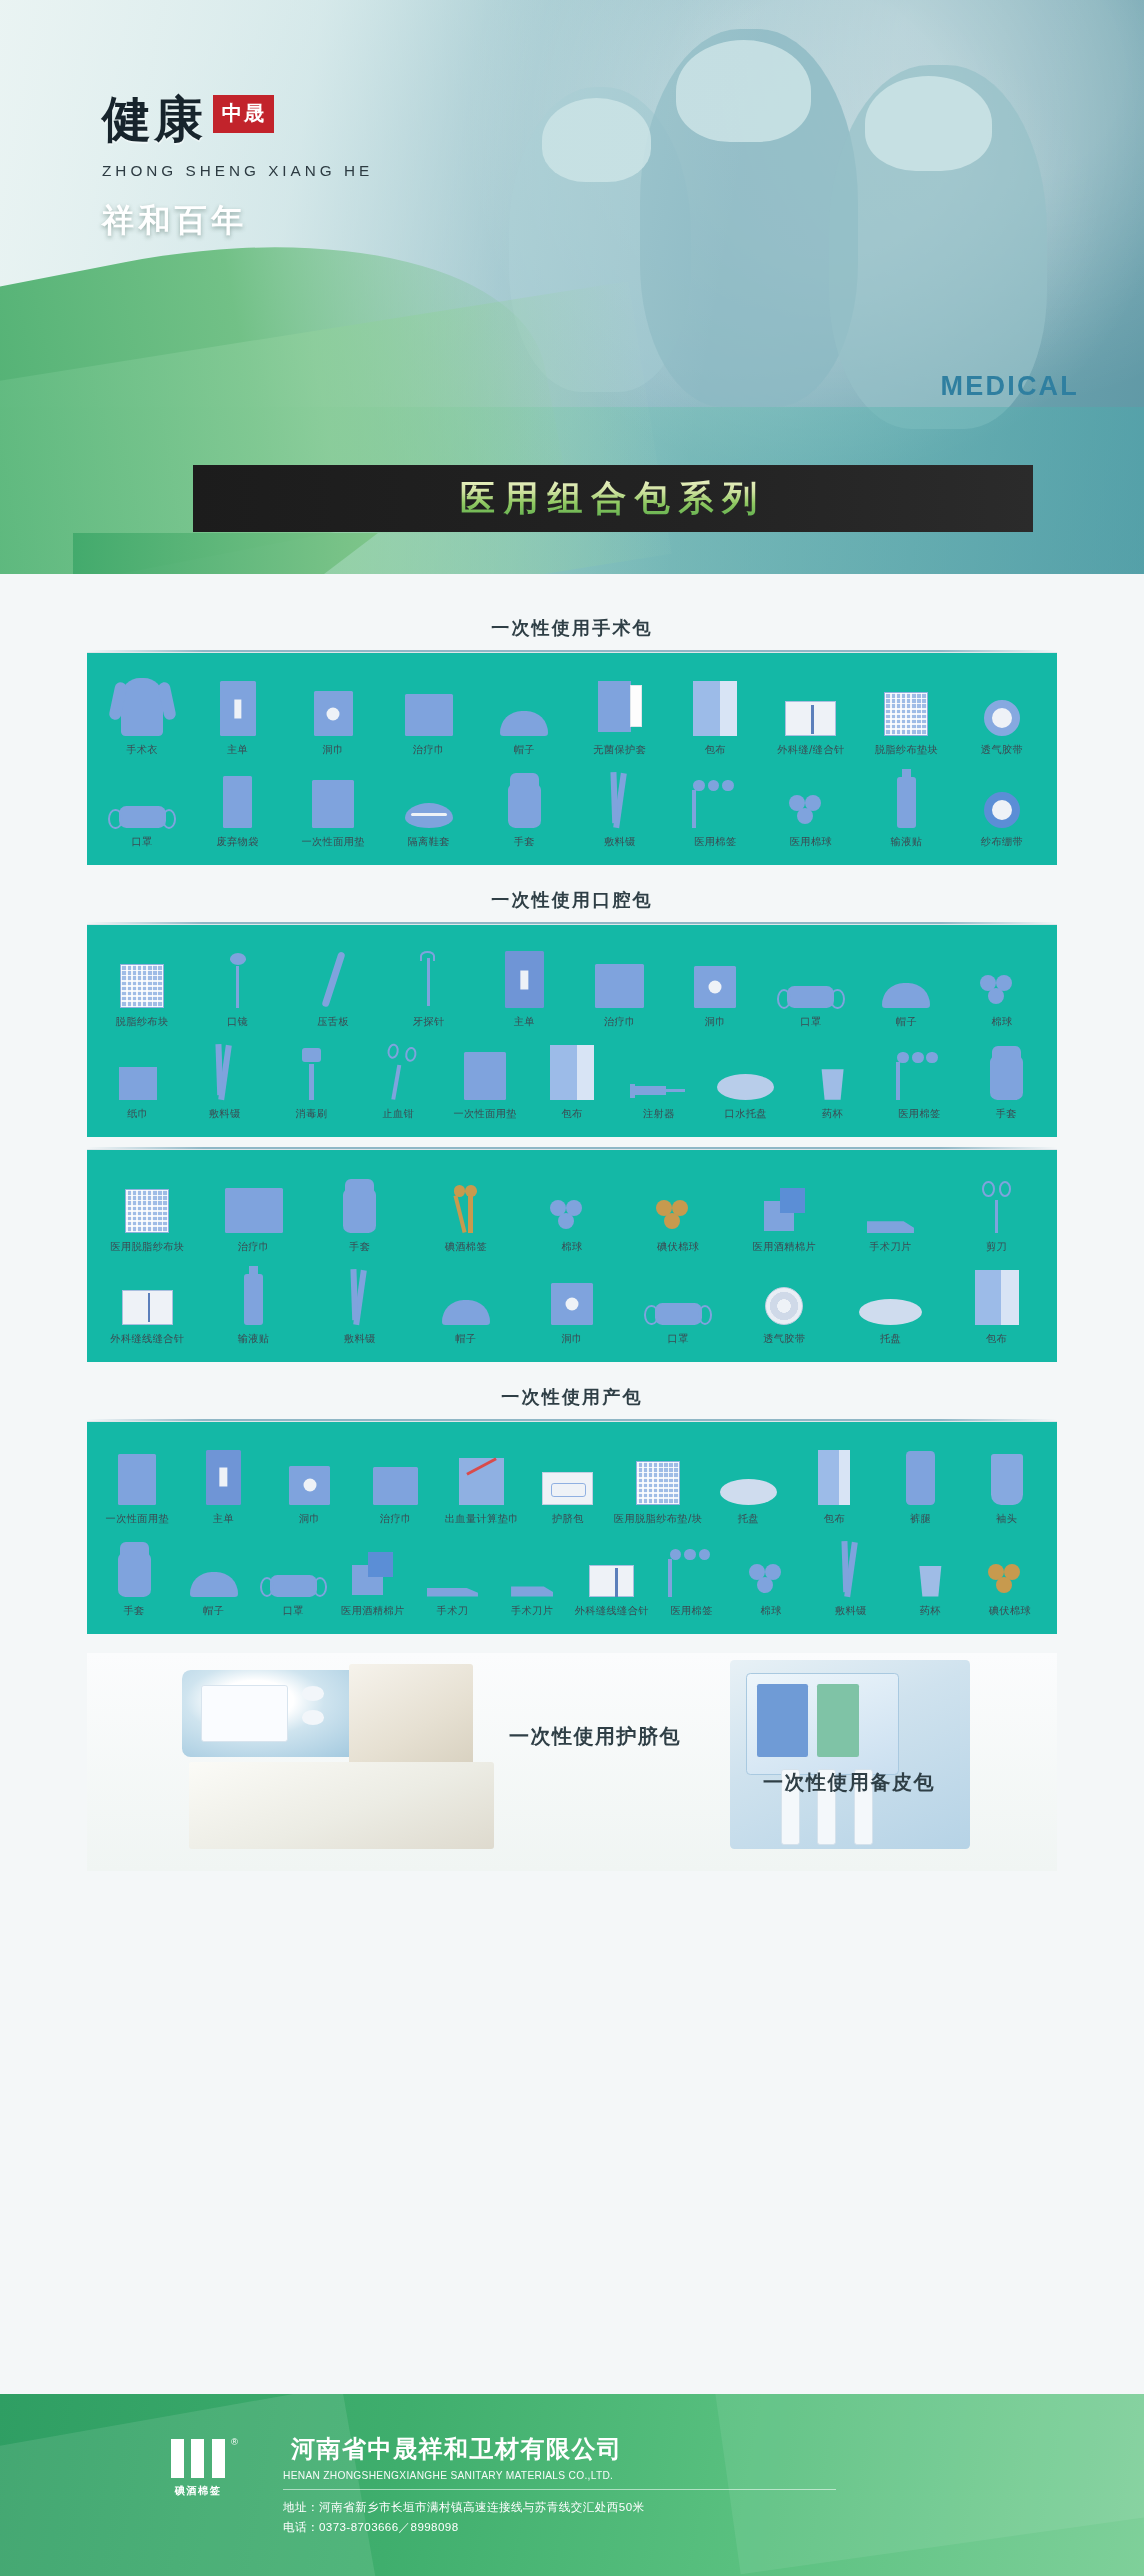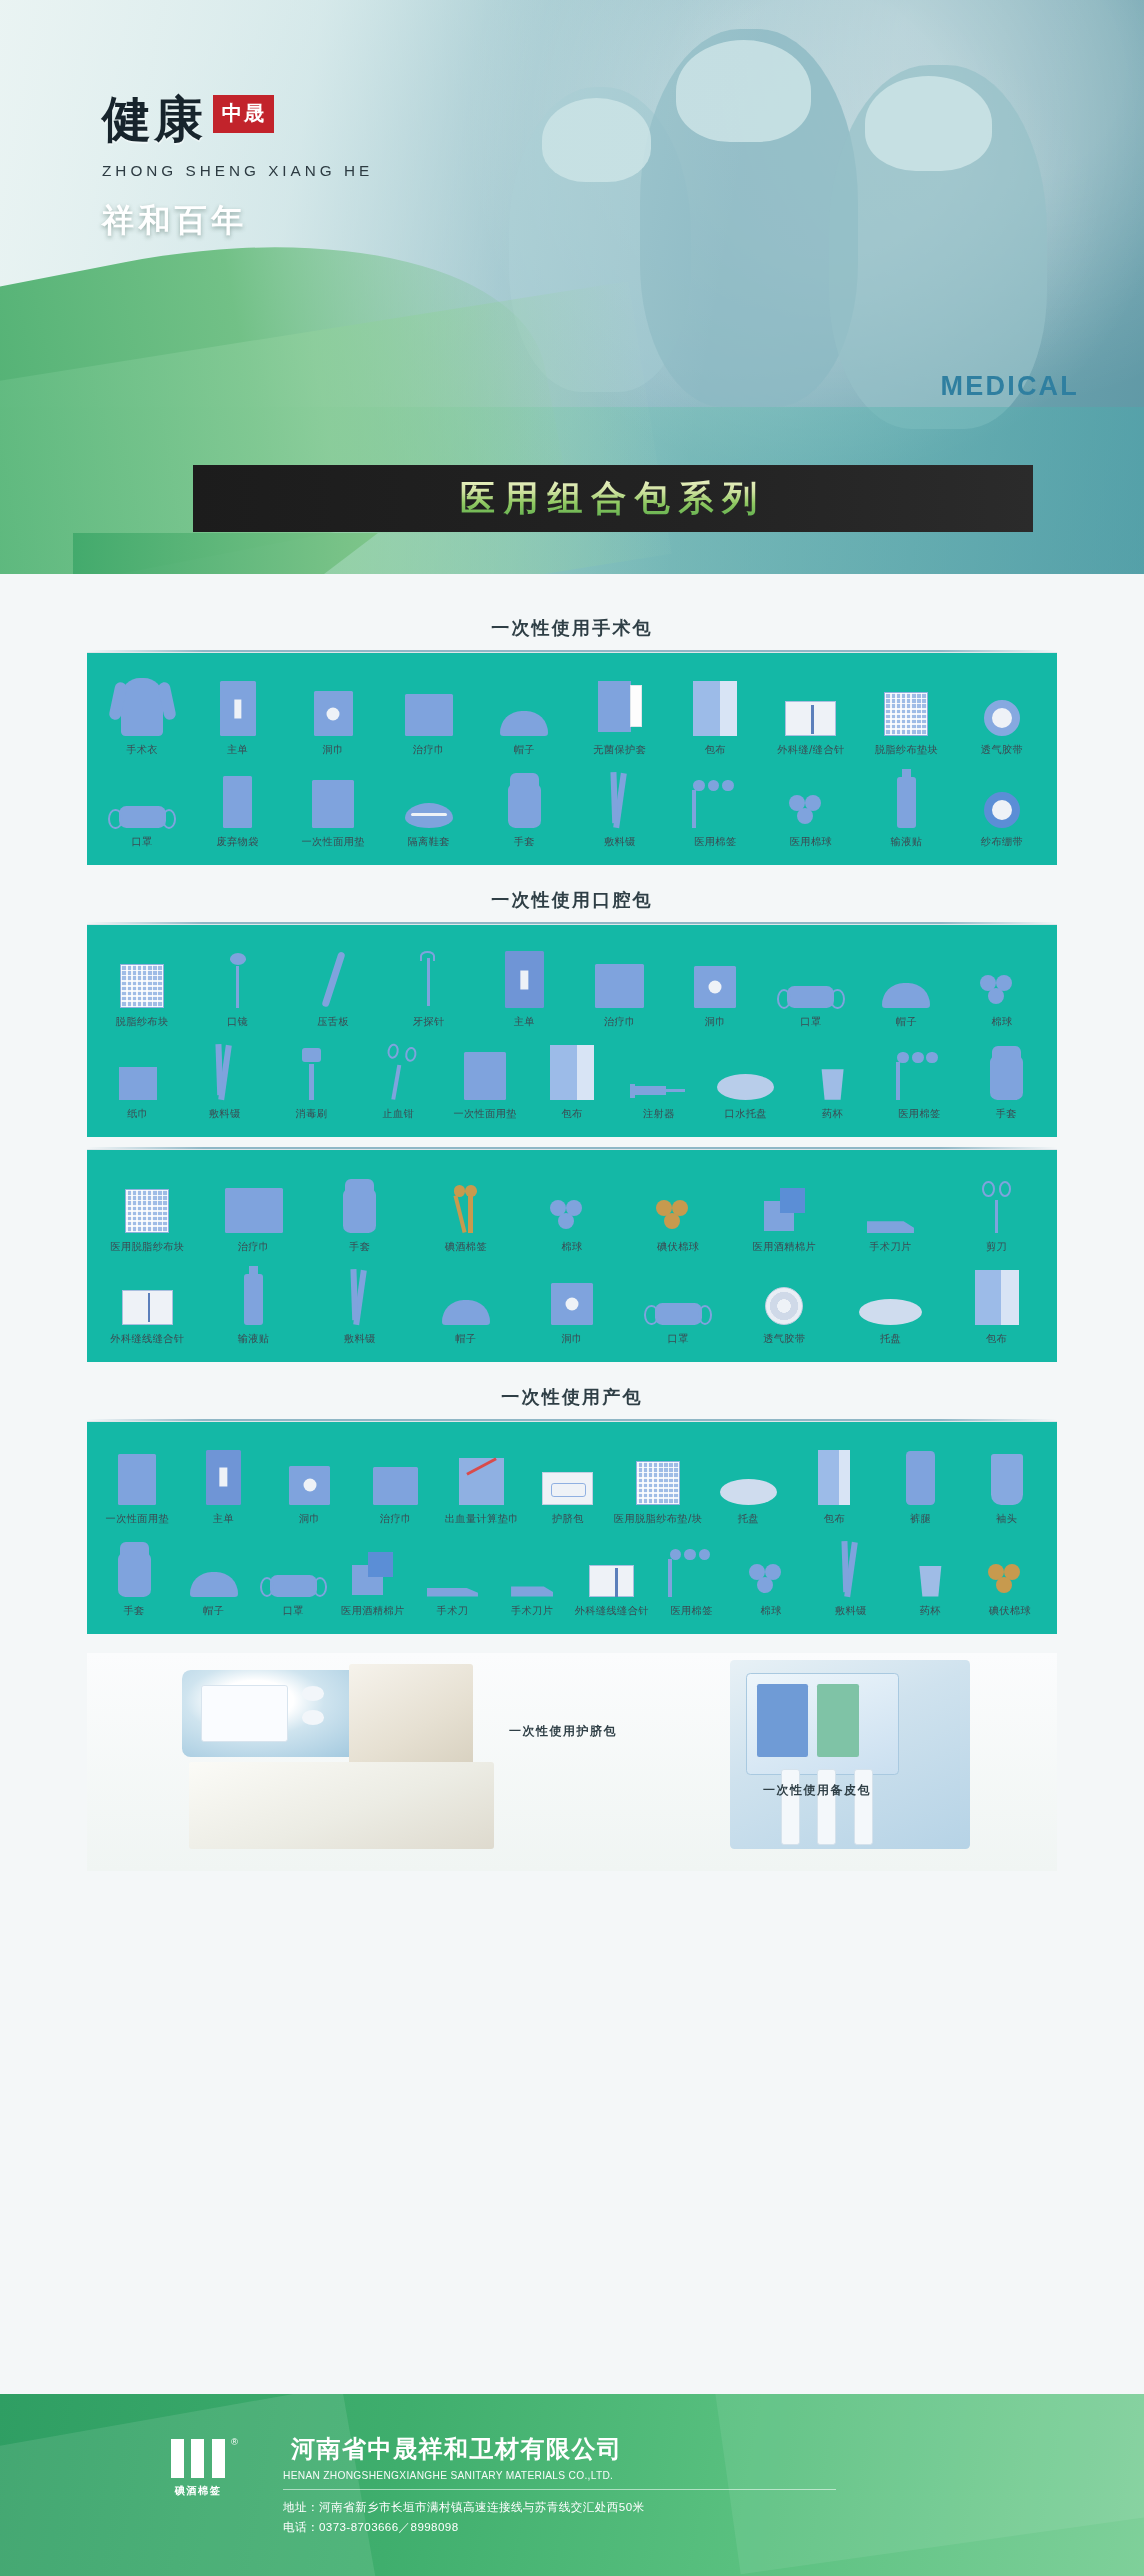--- a/index.html
+++ b/index.html
@@ -465,27 +465,27 @@
   }
   .photo-d .t-blue { position: absolute; left: 10.2px; top: 10.2px; width: 51px; height: 73px; background: #6f9bd6; border-radius: 2.2px; }
   .photo-d .t-green{ position: absolute; left: 70px; top: 10.2px; width: 42px; height: 73px; background: #7fc3a6; border-radius: 2.2px; }
   .photo-d .razor { position: absolute; width: 19px; border-radius: 2.9px; background: #f4f8fb; border: 0.7px solid #d5e2ec; }
   .r1 { left: 51px; top: 109px; height: 76px; }
   .r2 { left: 87px; top: 109px; height: 76px; }
   .r3 { left: 124px; top: 109px; height: 76px; }
   .photo-label {
     position: absolute;
     font-family: Liberation Serif, serif;
-    font-size: 12px;
+    font-size: 20px;
     font-weight: bold;
     color: #2f3f46;
     letter-spacing: 1.5px;
   }
   .label-umb { left: 422px; top: 70px; }
-  .label-prep { left: 676px; top: 129px; }
+  .label-prep { left: 676px; top: 116px; }
 
   
   .footer {
     position: absolute;
     left: 0; bottom: 0;
     width: 100%; height: 182px;
     background: linear-gradient(100deg, #2f9e63 0%, #3fae6d 35%, #59c07f 65%, #7fd09a 100%);
     color: #fff;
     overflow: hidden;
   }

